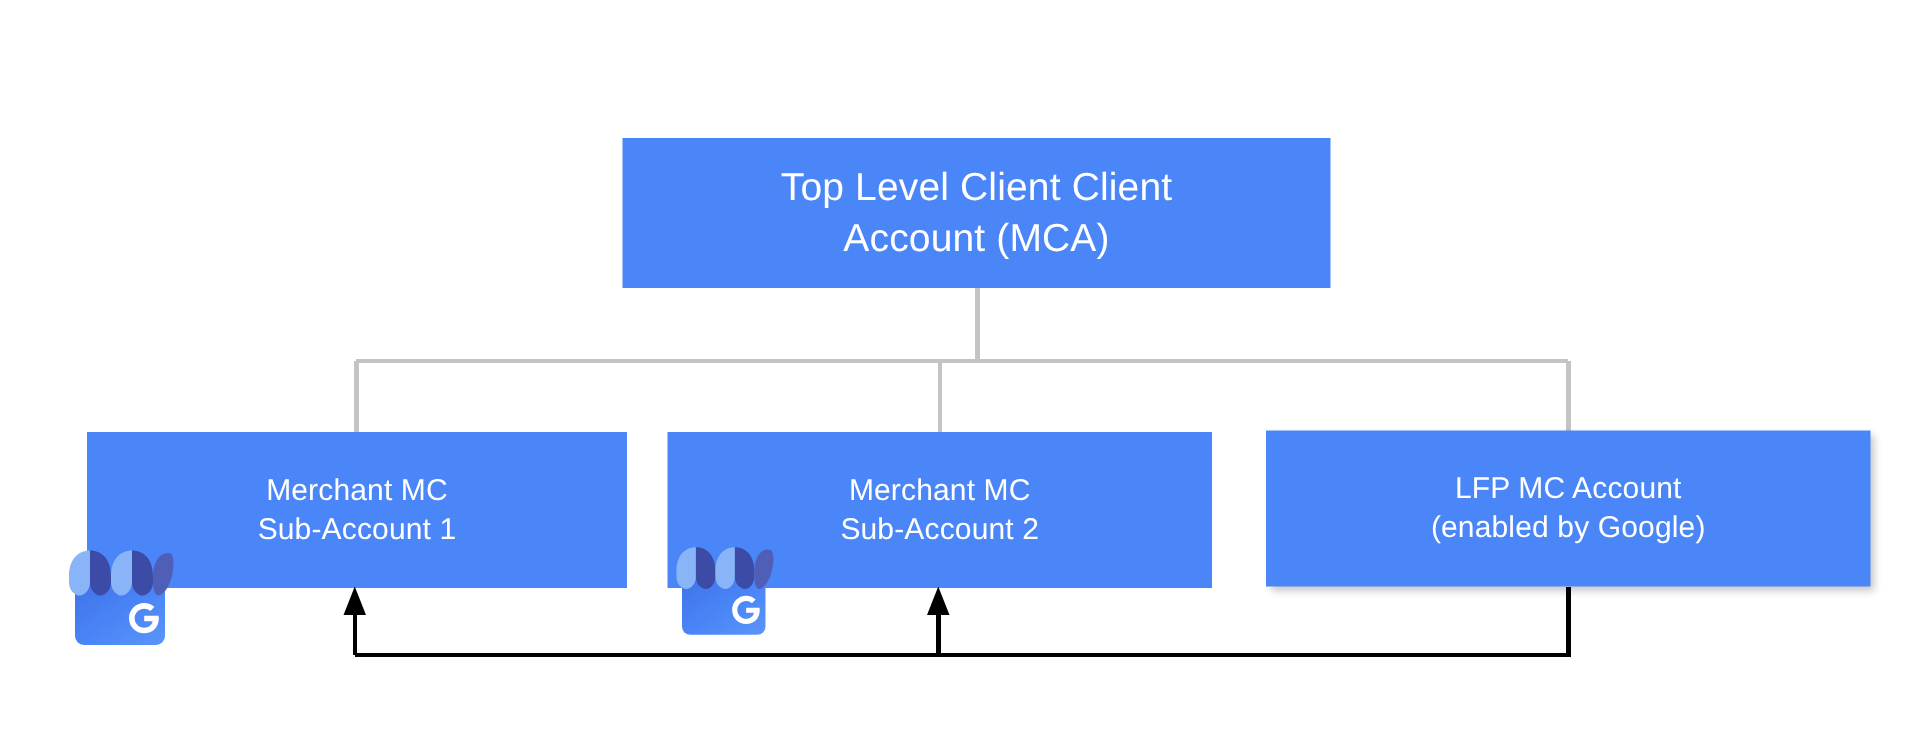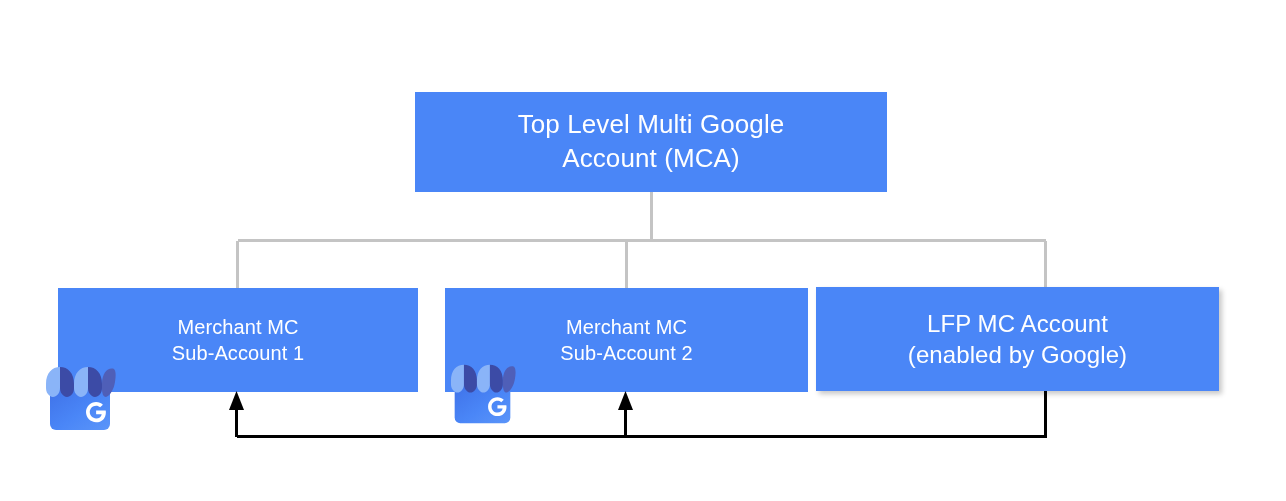--- a/index.html
+++ b/index.html
@@ -56,26 +56,26 @@
   }
   #node-sub2 {
     left: 445px;
     top: 288px;
     width: 363px;
     height: 104px;
     background: #4a86f7;
     font-size: 20px;
   }
   #node-lfp {
-    left: 816px;
+    left: 844px;
     top: 287px;
     width: 403px;
     height: 104px;
     background: #4a86f7;
-    font-size: 24px;
+    font-size: 20px;
     box-shadow: 3px 3px 5px rgba(0,0,0,0.22);
   }
   
   .wires {
     position: absolute;
     left: 0;
     top: 0;
     width: 1286px;
     height: 501px;
     overflow: visible;
@@ -99,21 +99,21 @@
   <svg id="wires-tree" class="wires" viewBox="0 0 1286 501" width="1286" height="501">
     <g fill="none" stroke="#c4c4c4" stroke-width="3" shape-rendering="crispEdges">
       <path d="M651.5 192 L651.5 240.5"></path>
       <path d="M237.5 240.5 L1045.5 240.5"></path>
       <path d="M237.5 240.5 L237.5 289"></path>
       <path d="M626.5 240.5 L626.5 289"></path>
       <path d="M1045.5 240.5 L1045.5 288"></path>
     </g>
   </svg>
 
-  <div class="node" id="node-mca">Top Level Multi Google
+  <div class="node" id="node-mca">Top Level Client Client
 Account (MCA)</div>
 
   <div class="node" id="node-sub1">Merchant MC
 Sub-Account 1</div>
 
   <div class="node" id="node-sub2">Merchant MC
 Sub-Account 2</div>
 
   <div class="node" id="node-lfp">LFP MC Account
 (enabled by Google)</div>

